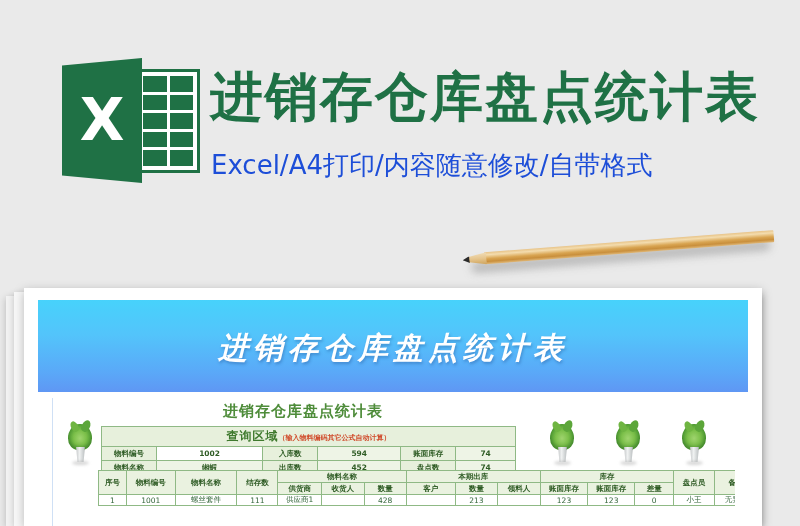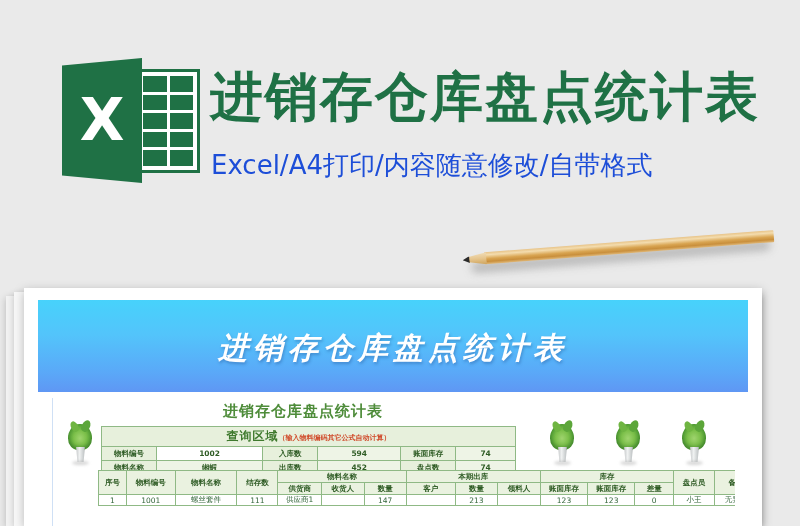--- a/index.html
+++ b/index.html
@@ -245,21 +245,21 @@
         <td style="width:46px">账面库存</td>
         <td style="width:38px">差量</td>
       </tr>
       <tr class="datarow">
         <td class="datacell">1</td>
         <td class="datacell">1001</td>
         <td class="datacell">螺丝套件</td>
         <td class="datacell">111</td>
         <td class="datacell">供应商1</td>
         <td class="datacell"></td>
-        <td class="datacell">147</td>
+        <td class="datacell">428</td>
         <td class="datacell"></td>
         <td class="datacell">213</td>
         <td class="datacell"></td>
         <td class="datacell">123</td>
         <td class="datacell">123</td>
         <td class="datacell">0</td>
         <td class="datacell">小王</td>
         <td class="datacell">无异常</td>
       </tr>
     </tbody>

